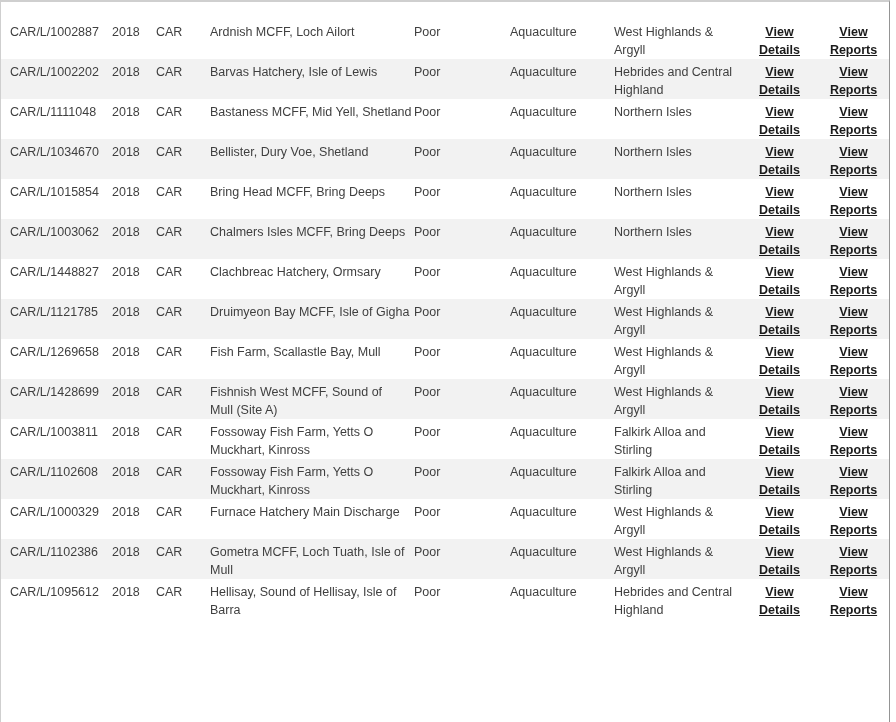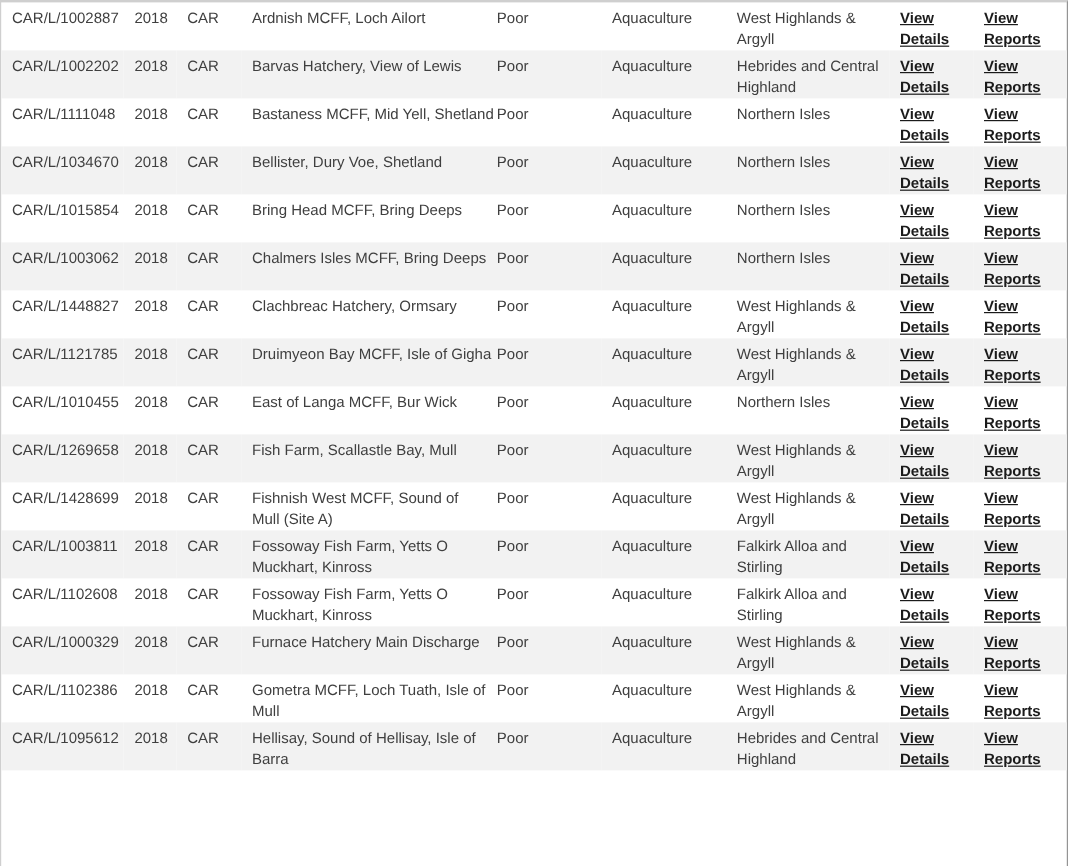--- a/index.html
+++ b/index.html
@@ -12,21 +12,21 @@
   *{box-sizing:border-box;margin:0;padding:0;}
   html,body{width:896px;height:722px;overflow:hidden;background:#fff;
     font-family:"Liberation Sans","DejaVu Sans",sans-serif;}
   .frame{
     width:890px;height:722px;
     border-top:2px solid var(--border-light);
     border-left:1px solid var(--border-light);
     border-right:1px solid var(--border-dark);
     background:#fff;
   }
-  table{border-collapse:collapse;table-layout:fixed;width:888px;}
+  table{border-collapse:collapse;table-layout:fixed;width:888px;margin-top:17px;}
   col.c1{width:102px}col.c2{width:44px}col.c3{width:54px}col.c4{width:204px}
   col.c5{width:96px}col.c6{width:104px}col.c7{width:136px}col.c8{width:70px}col.c9{width:78px}
   tr{height:40px;}
   tbody tr:nth-child(even){background:var(--stripe);}
   td{
     vertical-align:top;
     padding:4px 4px 0 9px;
     font-size:12.5px;
     line-height:18px;
     color:var(--text);
@@ -34,20 +34,21 @@
     overflow:visible;
   }
   td.c-link{white-space:normal;padding-right:2px;}
   a.tbl-link{
     color:var(--link);
     font-weight:bold;
     text-decoration:underline;
     font-size:12.5px;
     line-height:18px;
     display:inline-block;
+    text-align:center;
   }
 </style>
 </head>
 <body>
 
 <div class="frame">
   <table>
     <colgroup>
       <col class="c1">
         <col class="c2">
@@ -74,21 +75,21 @@
     </td>
     <td class="c-link">
       <a href="#" class="tbl-link">View Reports</a>
     </td>
   </tr>
 
   <tr>
     <td>CAR/L/1002202</td>
     <td>2018</td>
     <td>CAR</td>
-    <td>Barvas Hatchery, View of Lewis</td>
+    <td>Barvas Hatchery, Isle of Lewis</td>
     <td>Poor</td>
     <td>Aquaculture</td>
     <td>Hebrides and Central
 Highland</td>
     <td class="c-link">
       <a href="#" class="tbl-link">View Details</a>
     </td>
     <td class="c-link">
       <a href="#" class="tbl-link">View Reports</a>
     </td>
@@ -187,35 +188,20 @@
     <td>West Highlands &amp;
 Argyll</td>
     <td class="c-link">
       <a href="#" class="tbl-link">View Details</a>
     </td>
     <td class="c-link">
       <a href="#" class="tbl-link">View Reports</a>
     </td>
   </tr>
 
-  <tr>
-    <td>CAR/L/1010455</td>
-    <td>2018</td>
-    <td>CAR</td>
-    <td>East of Langa MCFF, Bur Wick</td>
-    <td>Poor</td>
-    <td>Aquaculture</td>
-    <td>Northern Isles</td>
-    <td class="c-link">
-      <a href="#" class="tbl-link">View Details</a>
-    </td>
-    <td class="c-link">
-      <a href="#" class="tbl-link">View Reports</a>
-    </td>
-  </tr>
 
   <tr>
     <td>CAR/L/1269658</td>
     <td>2018</td>
     <td>CAR</td>
     <td>Fish Farm, Scallastle Bay, Mull</td>
     <td>Poor</td>
     <td>Aquaculture</td>
     <td>West Highlands &amp;
 Argyll</td>

